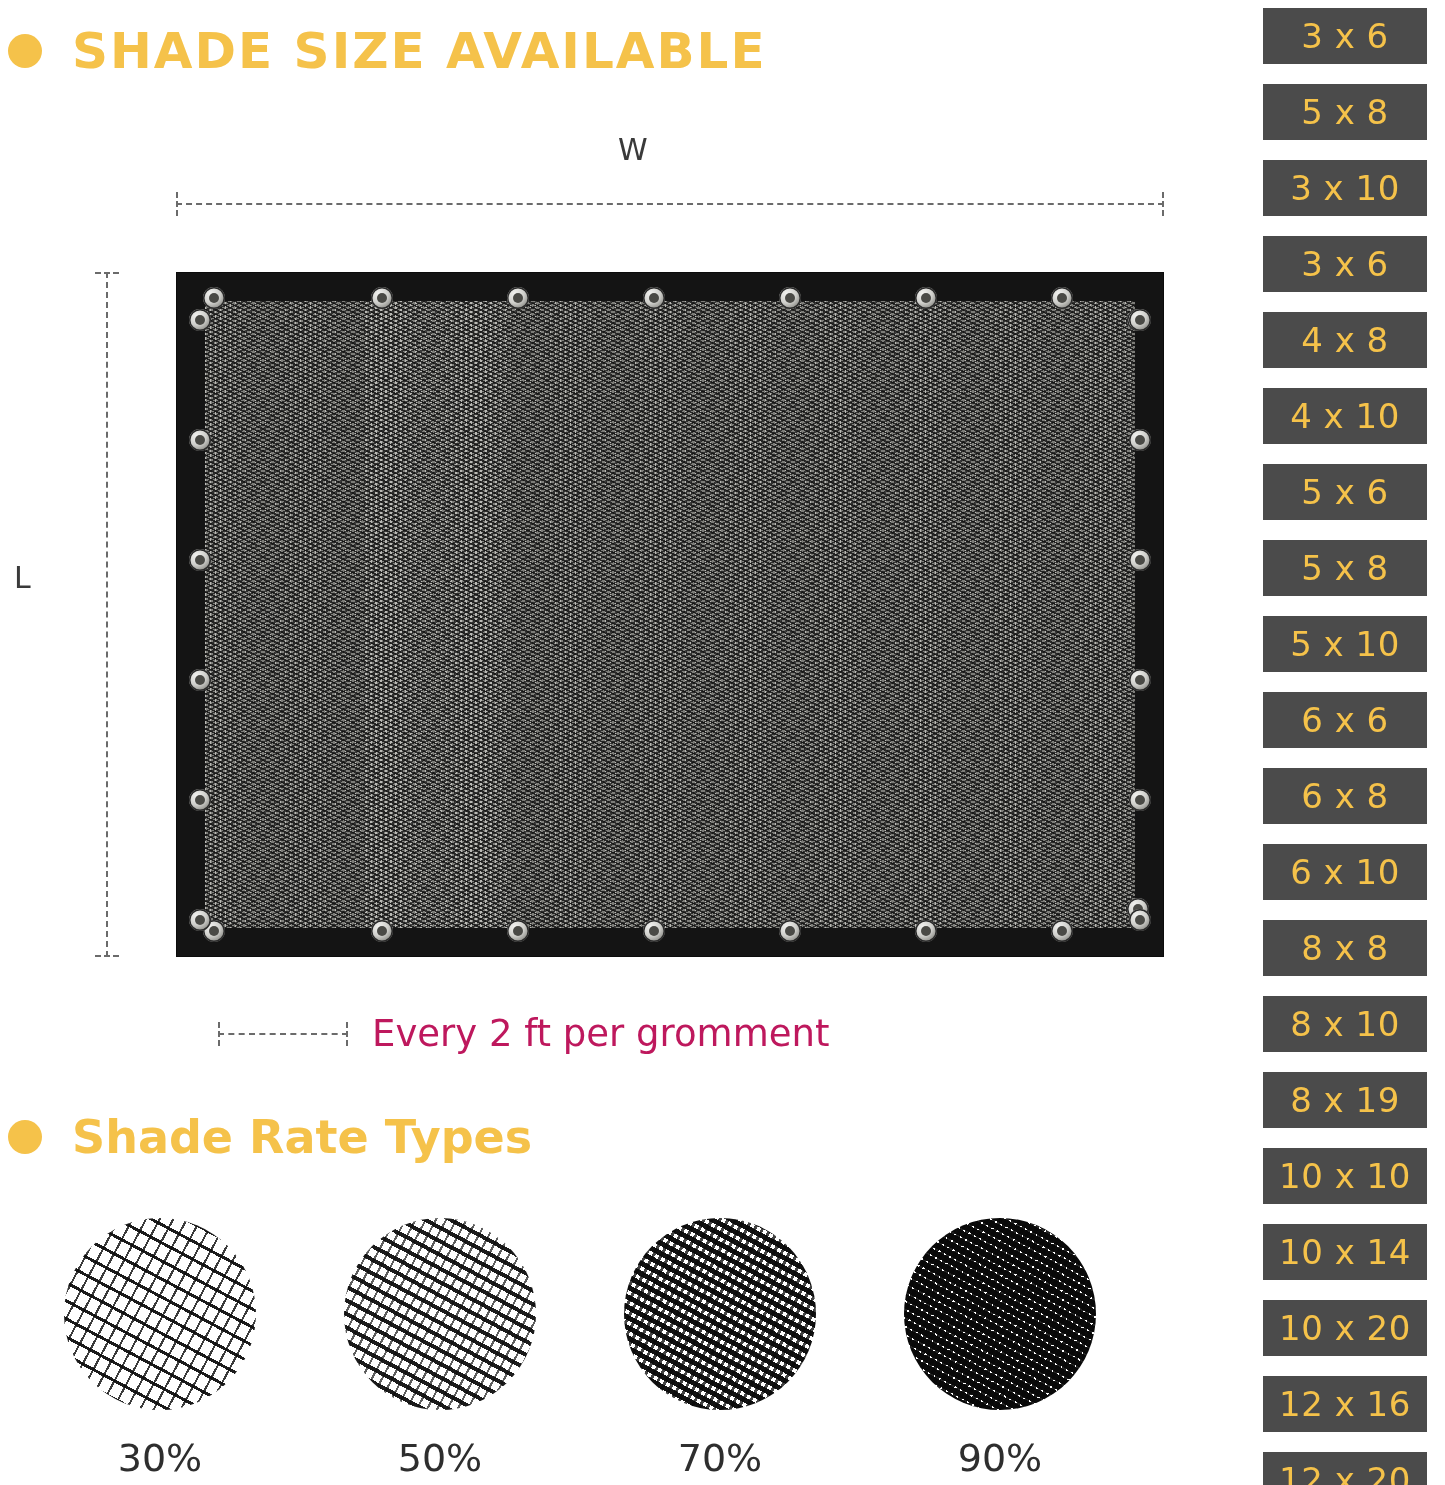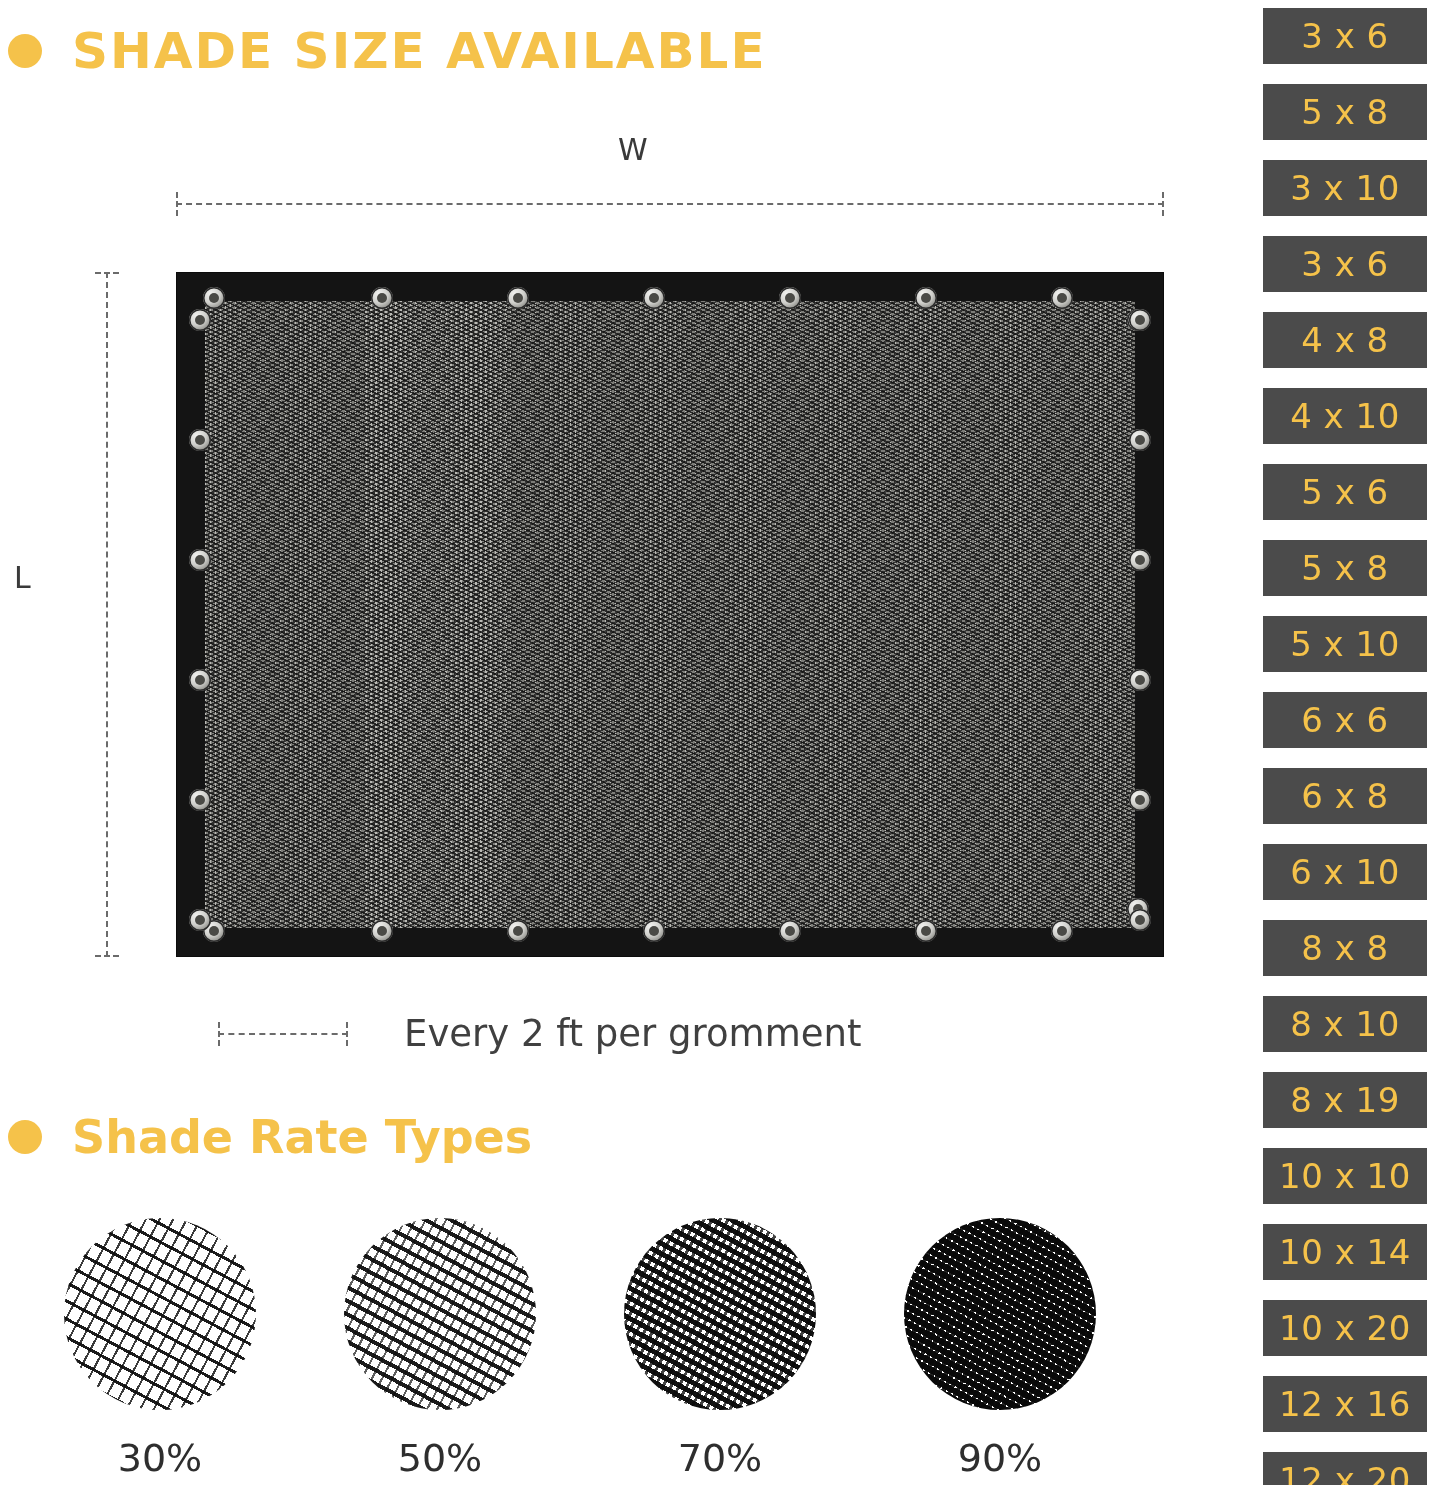--- a/index.html
+++ b/index.html
@@ -194,23 +194,23 @@
   #grommet-note .small-measure .tick-r {
     position: absolute;
     top: 0;
     width: 0;
     height: 24px;
     border-left: 2px dashed #6b6b6b;
   }
   #grommet-note .small-measure .tick-l { left: 0; }
   #grommet-note .small-measure .tick-r { right: 0; }
   #grommet-note .note-text {
-    margin-left: 56px;
+    margin-left: 24px;
     font-size: 37px;
-    color: #404040;
+    color: #be185d;
     white-space: nowrap;
   }
 
   
   #shade-rates {
     position: absolute;
     left: 60px;
     top: 1218px;
     width: 1140px;
     display: flex;

